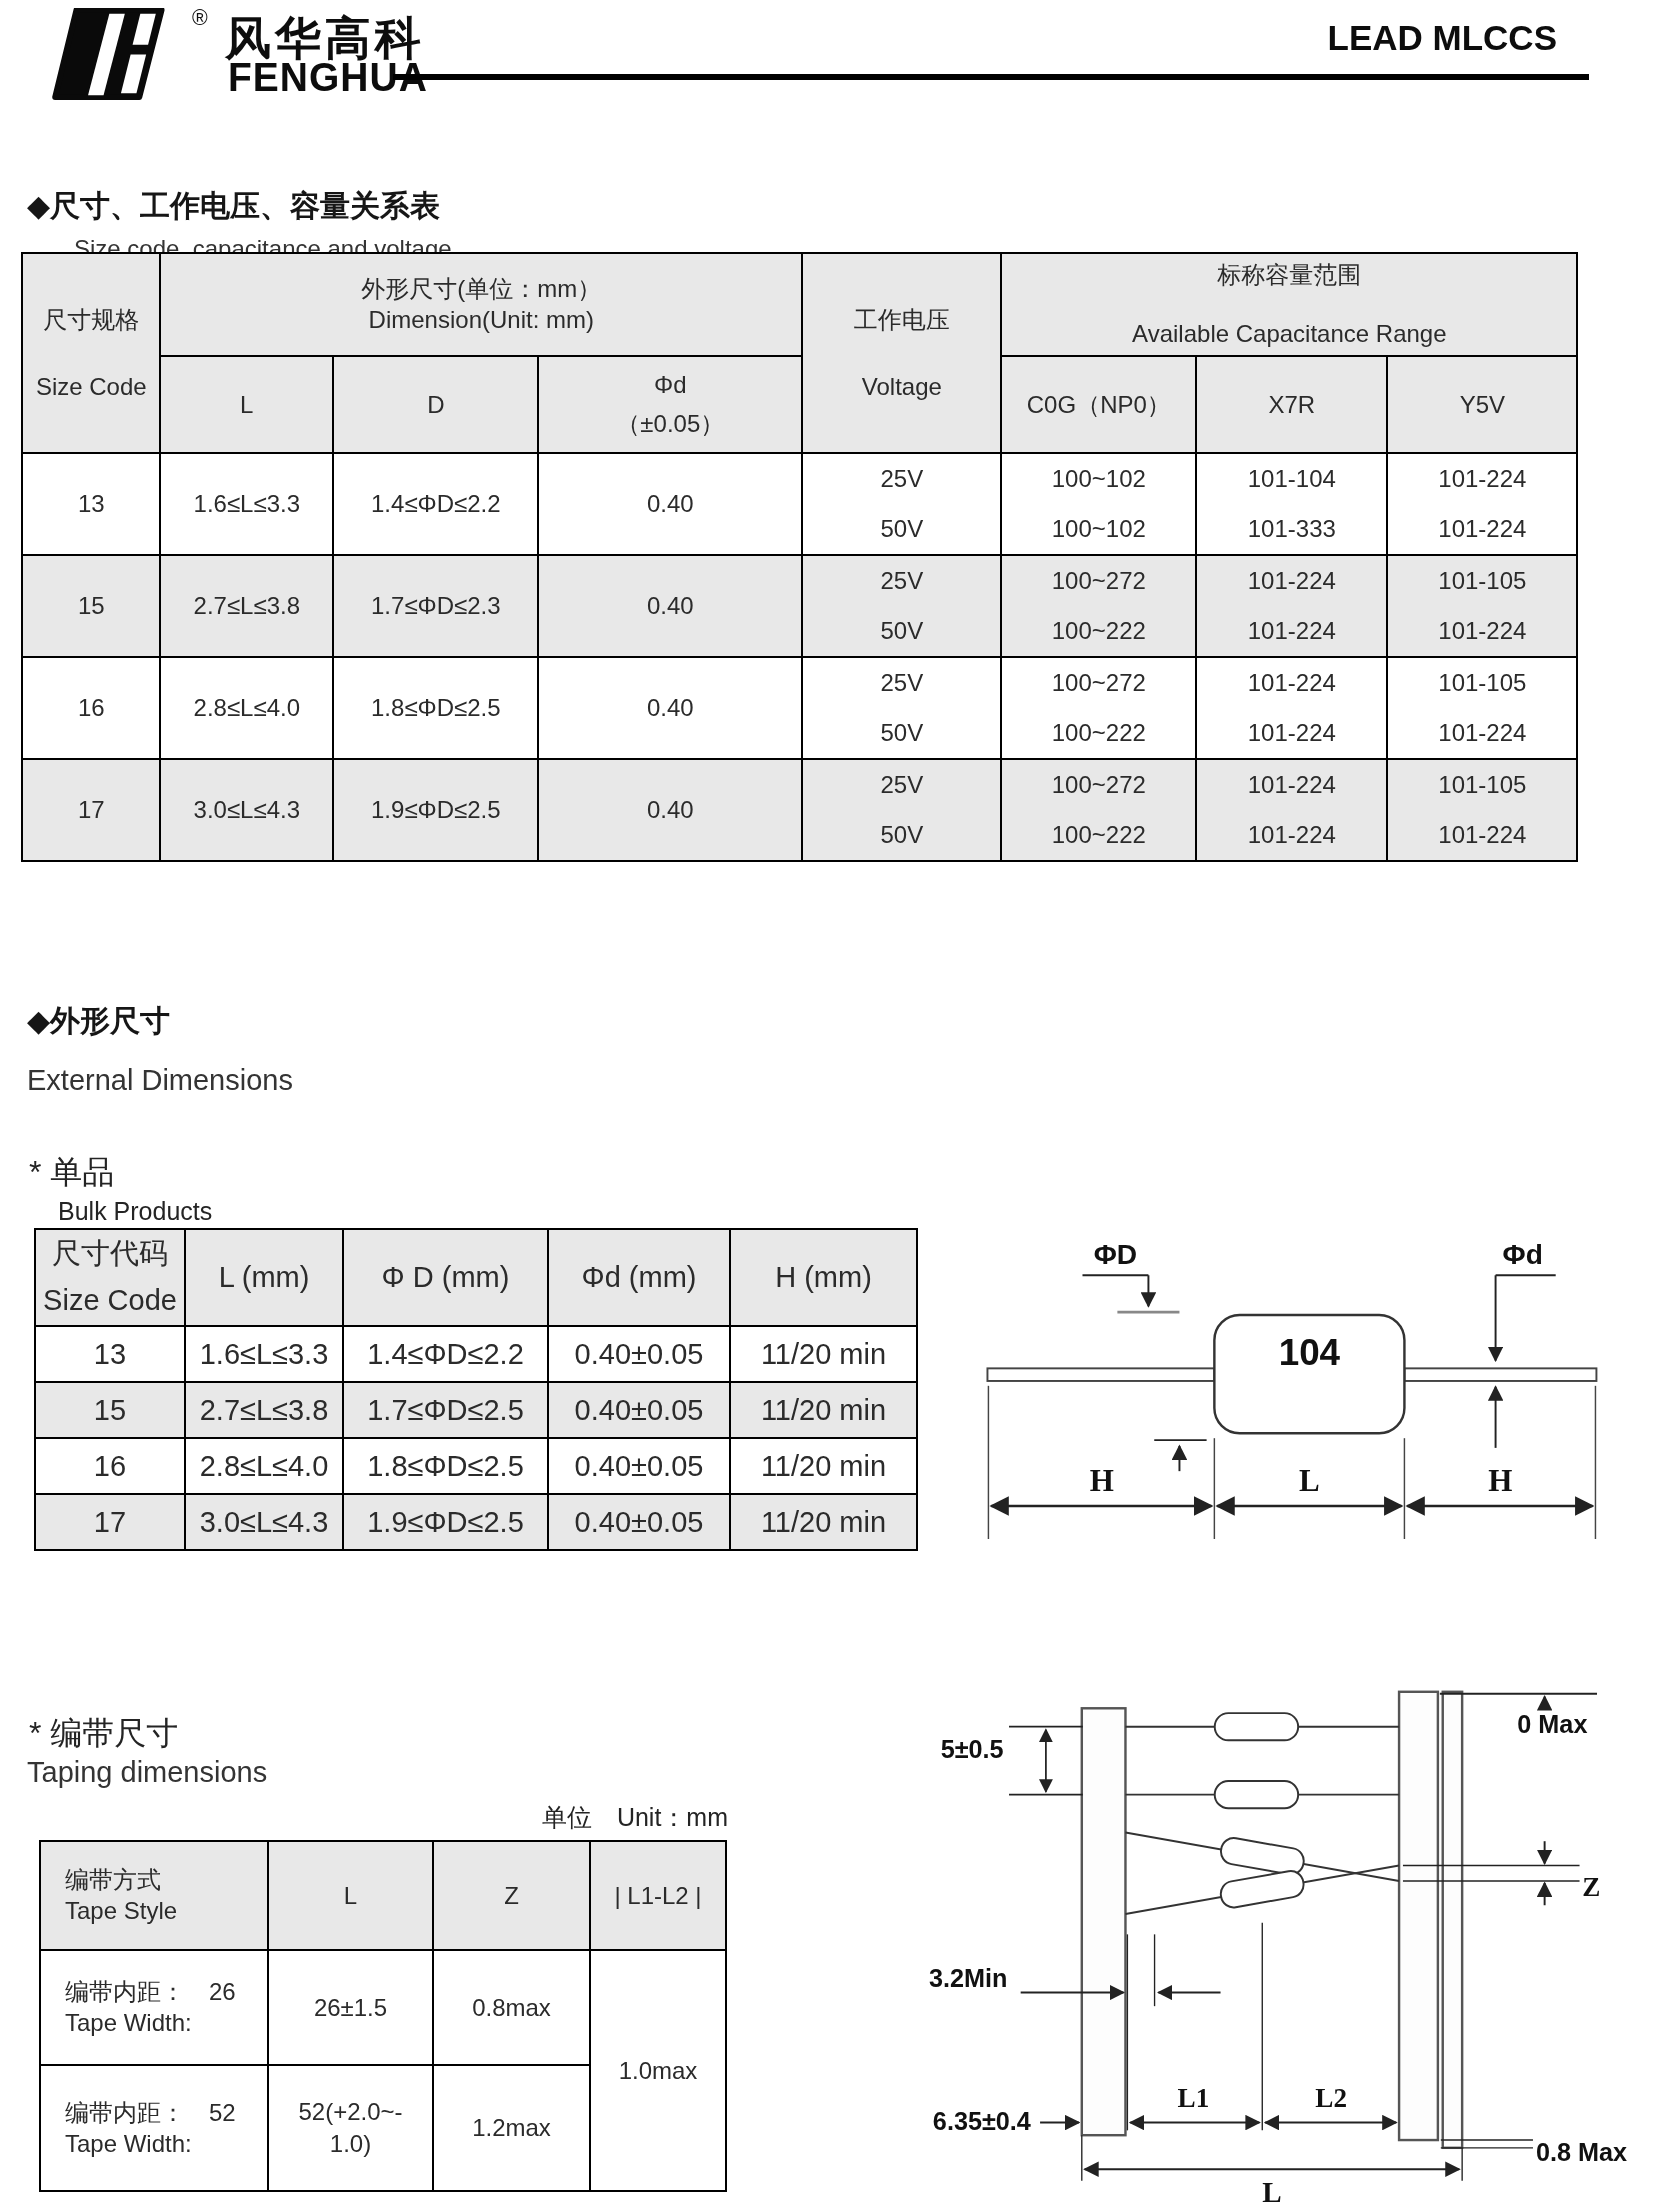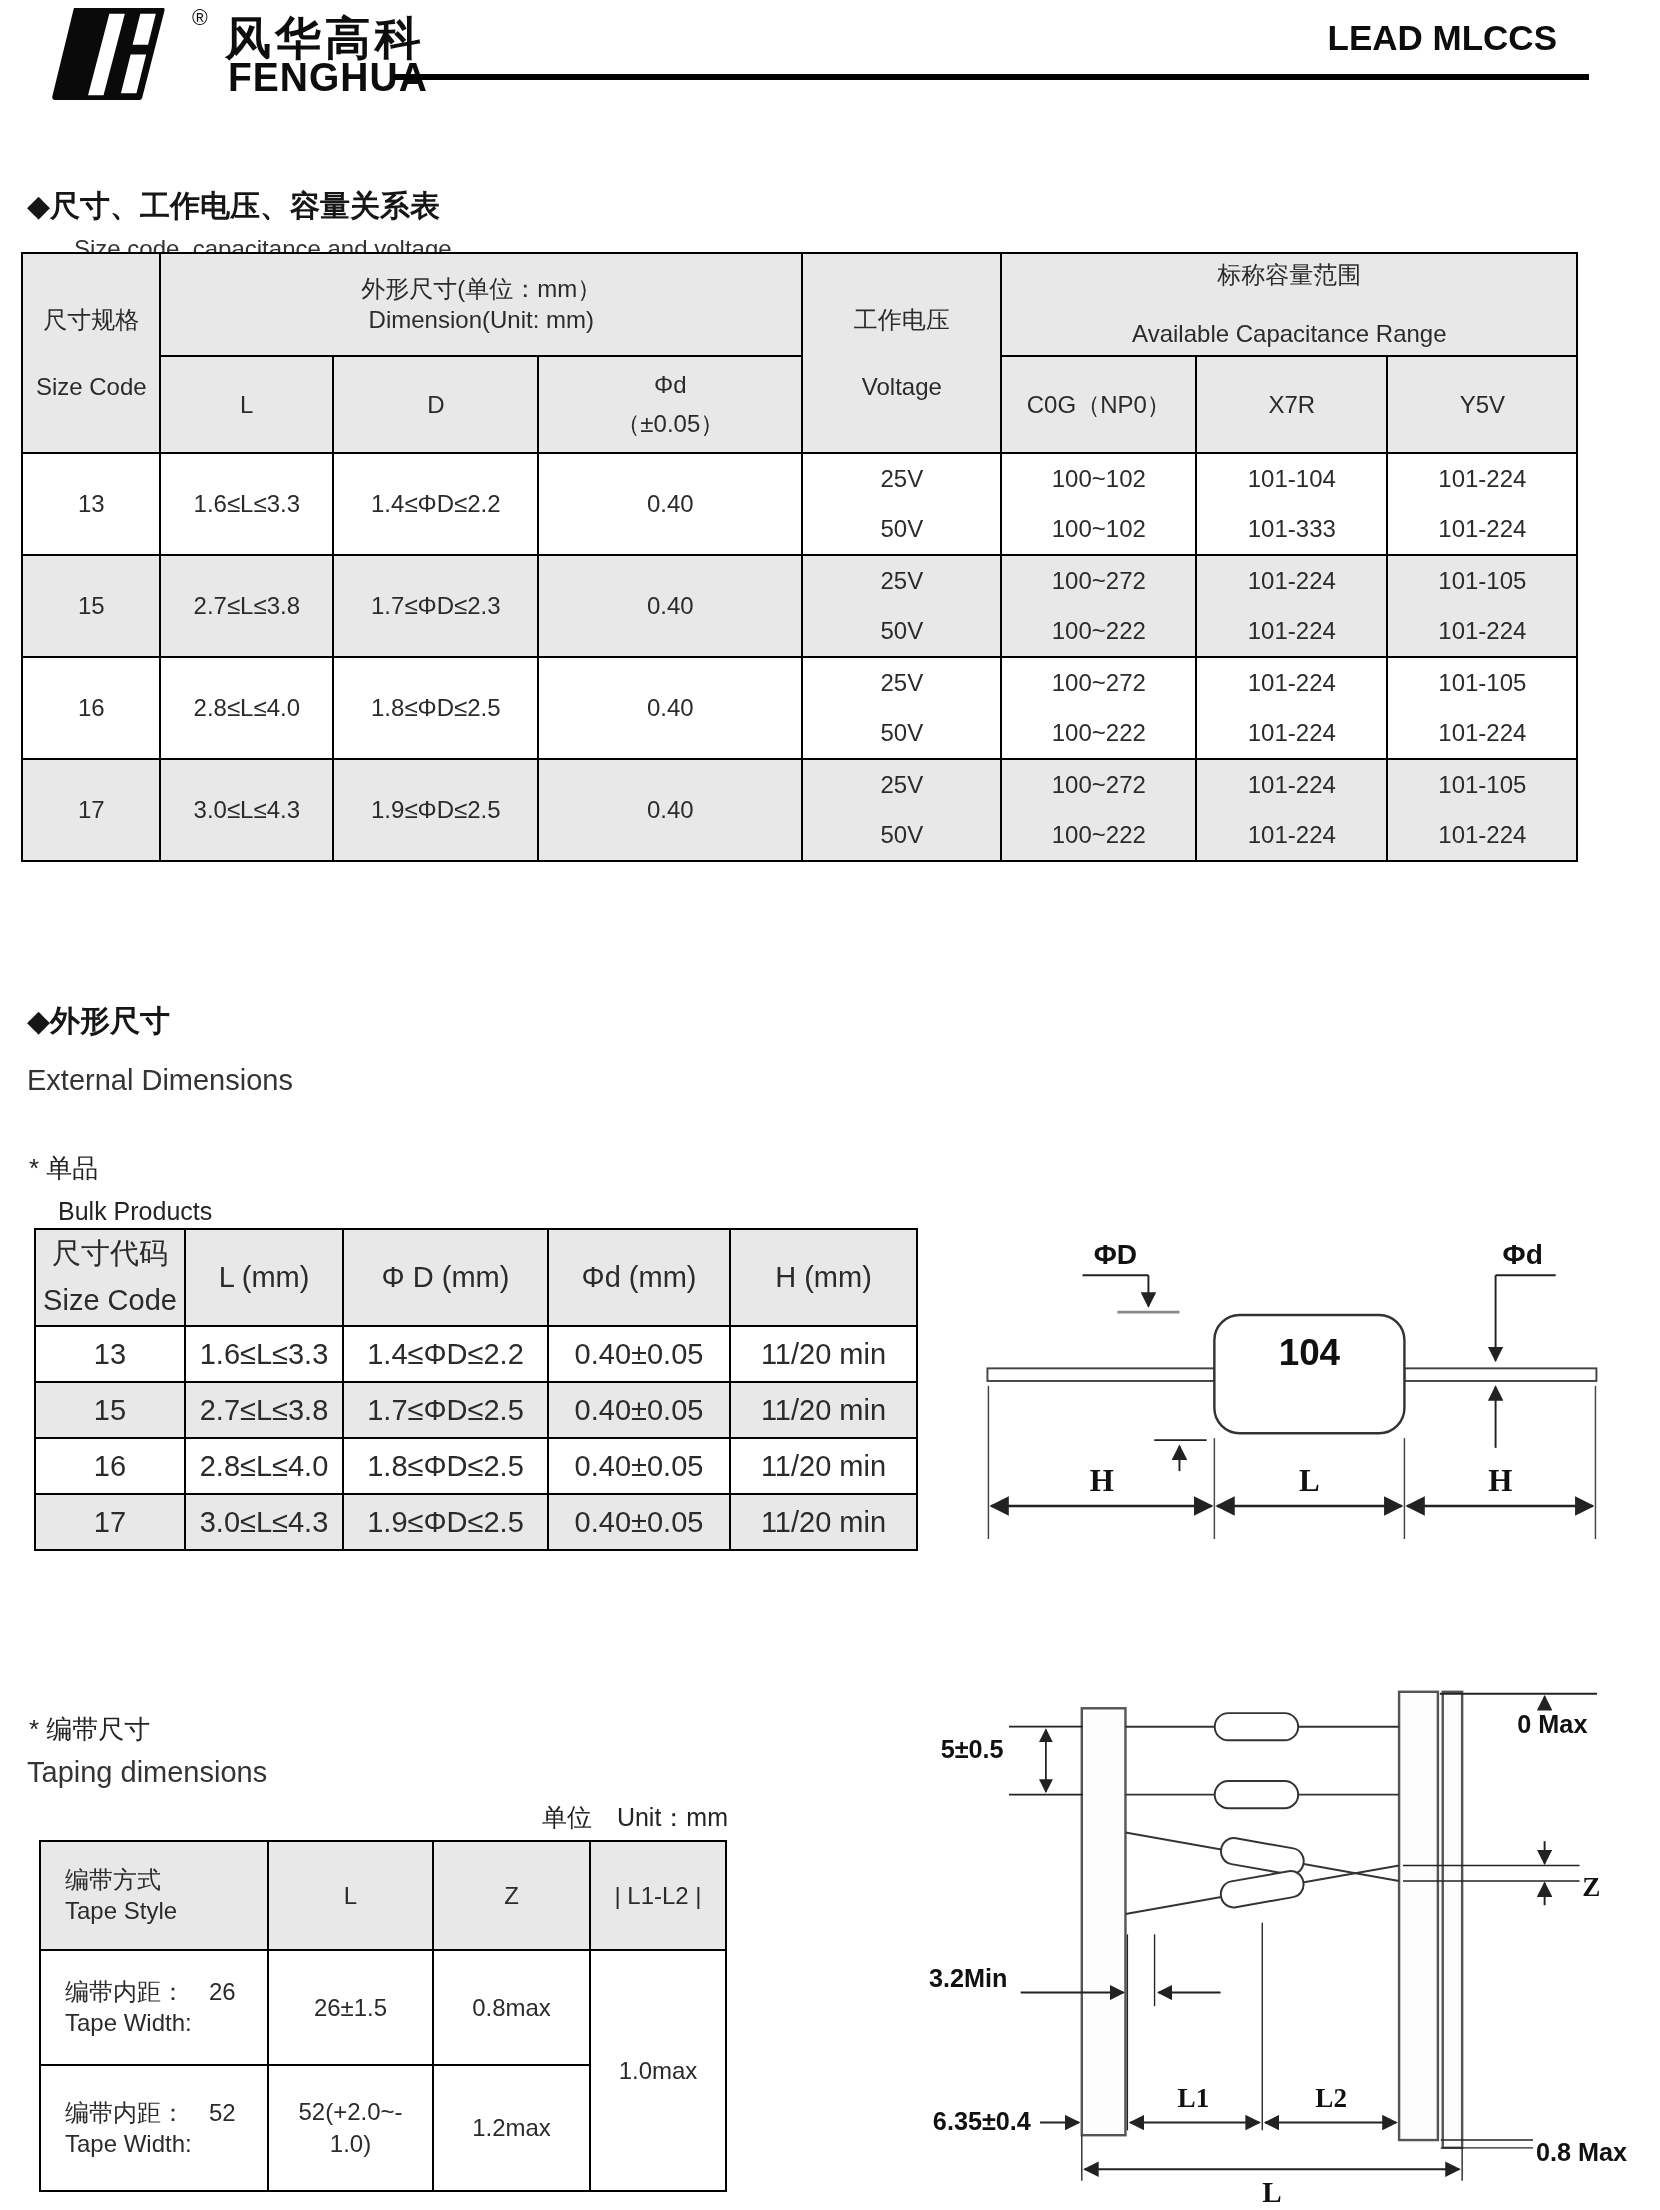--- a/index.html
+++ b/index.html
@@ -13,21 +13,21 @@
   
   .reg-mark { left:192px; top:5.8px; font-size:21.3px; color:#111; }
   .brand-cn { left:225px; top:7.8px; font-size:46px; font-weight:bold; letter-spacing:3.9px; color:#0d0d0d; }
   .brand-en { left:228px; top:54px; font-size:39px; font-weight:bold; letter-spacing:1px; color:#0d0d0d; transform:scaleY(1.05); transform-origin:top left; }
   .header-rule { left:393px; top:74px; width:1196px; height:5.8px; background:#000; }
   .doc-title { left:1164px; top:17.5px; width:393px; text-align:right; font-size:35px; font-weight:bold; color:#0d0d0d; }
 
   
   .sec-title { font-weight:bold; font-size:30px; color:#161616; }
   .sec-sub   { font-size:24px; color:#343434; }
-  .lbl-med   { font-size:26px; color:#242424; }
+  .lbl-med   { font-size:32px; color:#242424; }
   .lbl-med2  { font-size:25px; color:#242424; }
   .unit-note { font-size:25px; color:#242424; }
 
   
   table { border-collapse:collapse; table-layout:fixed; }
   th, td { border:2.9px solid #000; padding:0; text-align:center; vertical-align:middle; font-weight:normal; }
   thead th { background:#e8e8e8; }
   tr.gray td { background:#e8e8e8; }
   .tl span { display:block; line-height:1.15; }
   .g40 span + span { margin-top:39px; }

